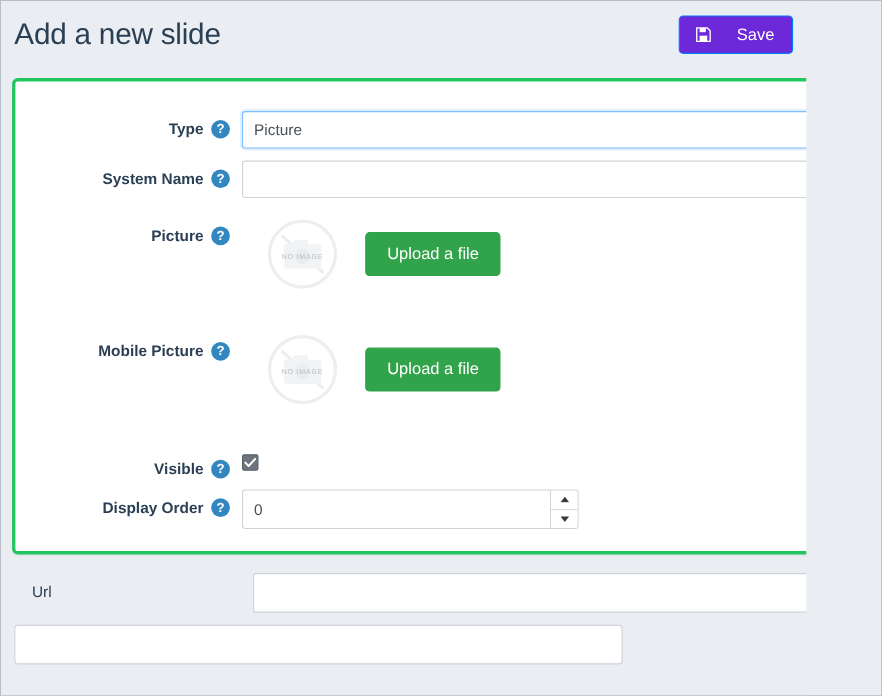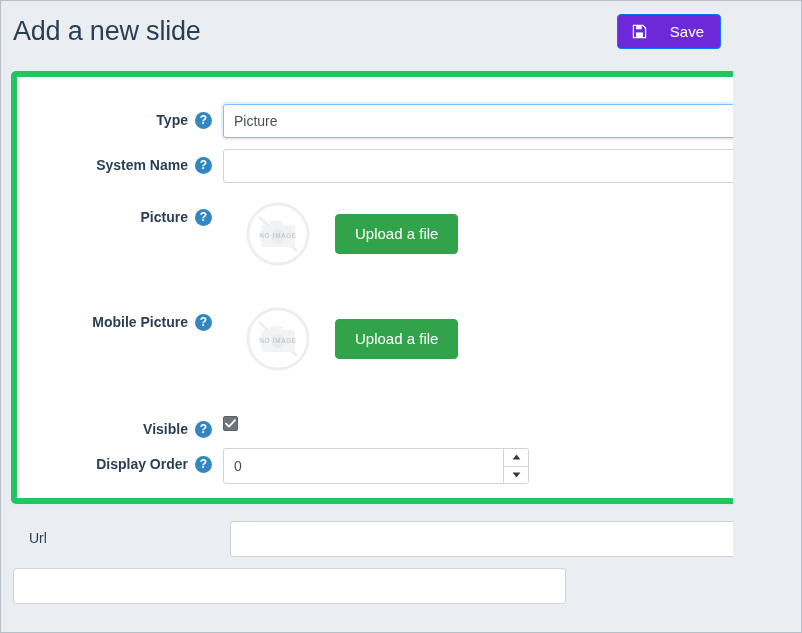--- a/index.html
+++ b/index.html
@@ -58,21 +58,21 @@
   }
   .save-icon { display: inline-flex; align-items: center; }
 
   
   .card {
     position: absolute;
     left: 10px; top: 70px;
     width: 781px;
     height: 433px;
     background: #fff;
-    border: 6px solid #22c55e;
+    border: 3px solid #22c55e;
     border-radius: 5px;
     box-shadow: 0 1px 2px rgba(0,0,0,0.04);
   }
 
   .form-row {
     position: absolute;
     left: 0;
     width: 100%;
     display: flex;
     align-items: flex-start;

